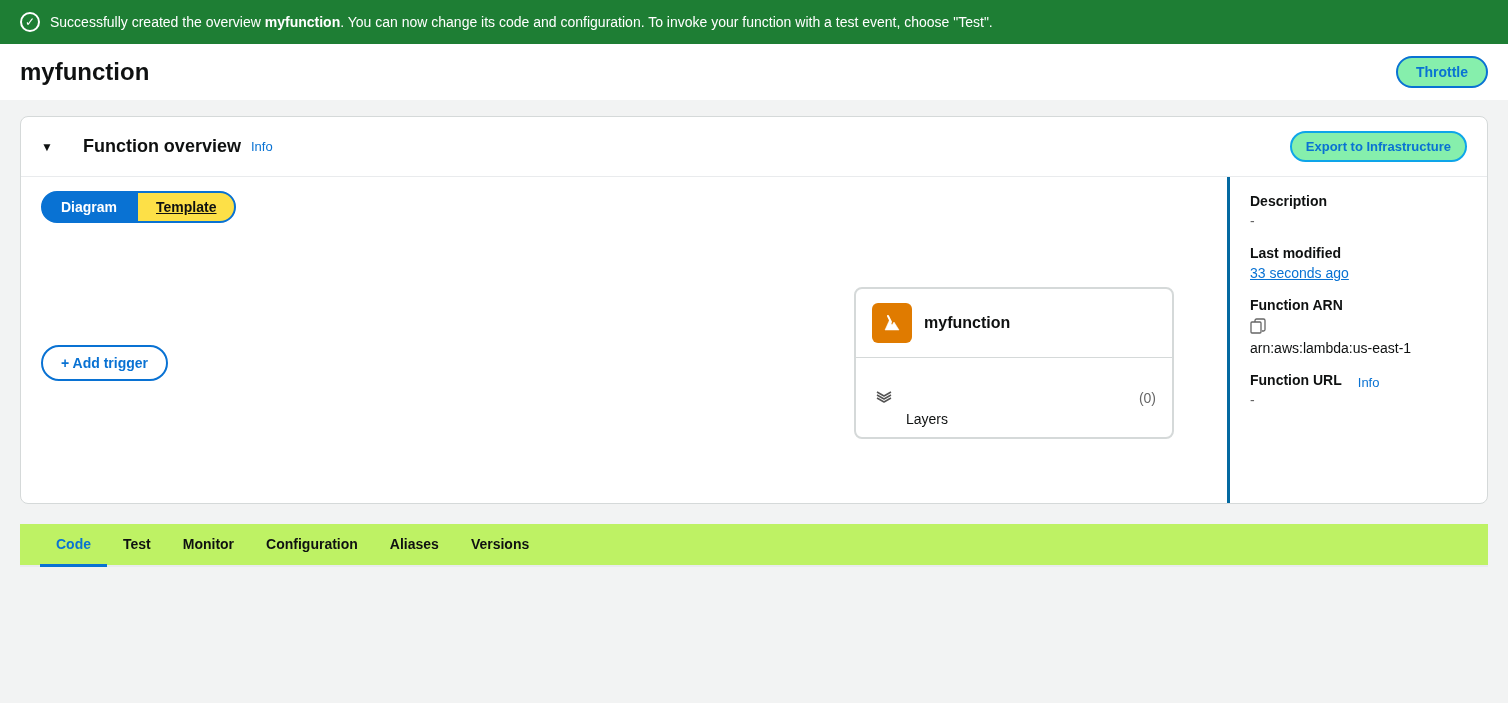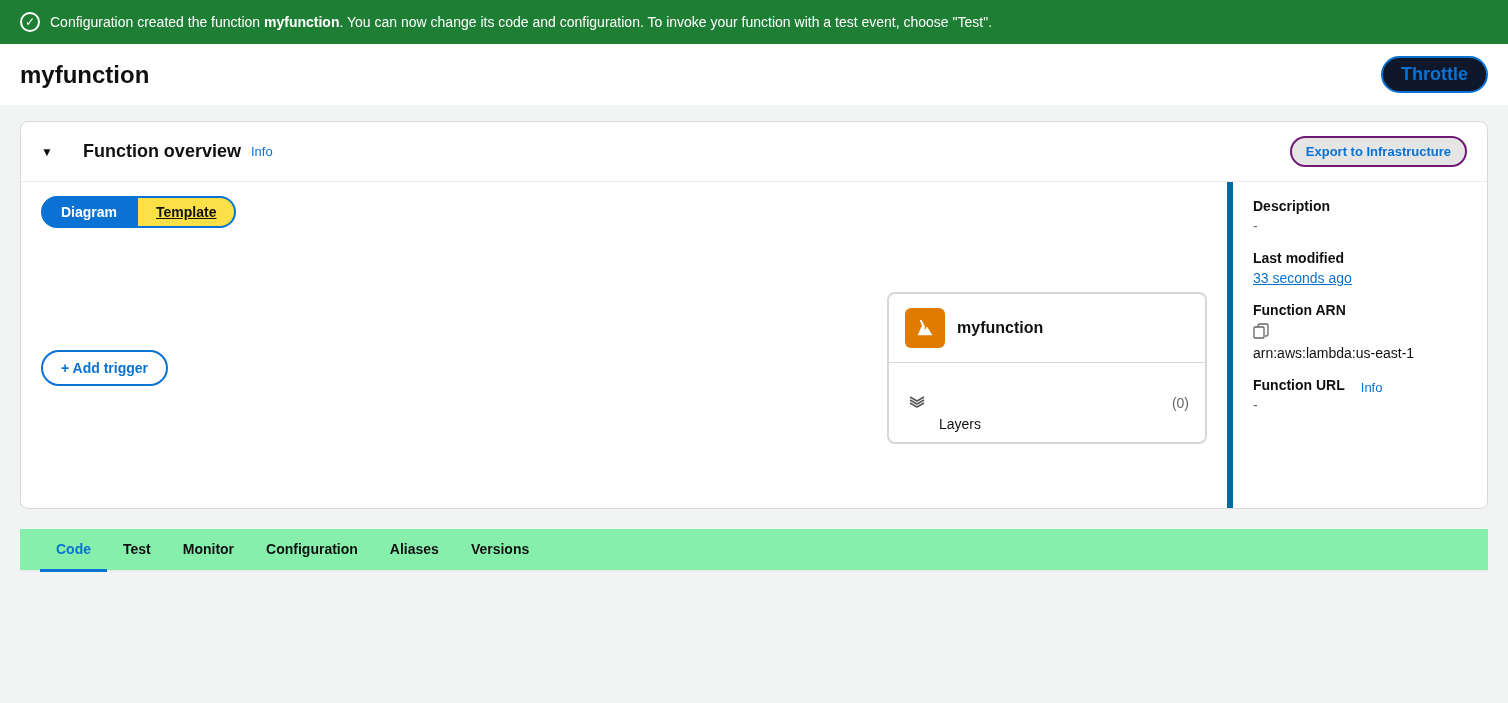--- a/index.html
+++ b/index.html
@@ -47,25 +47,25 @@
       align-items: center;
       justify-content: space-between;
     }
     .page-title {
       font-size: 24px;
       font-weight: 700;
       color: #0f1111;
     }
     .throttle-btn {
       border: 2px solid #0972d3;
-      background: #0f172a;
+      background: #86efac;
       color: #0972d3;
       padding: 6px 18px;
       border-radius: 20px;
-      font-size: 18px;
+      font-size: 14px;
       font-weight: 600;
       cursor: pointer;
     }
 
     
     .main-content {
       padding: 16px 20px;
     }
 
     
@@ -98,22 +98,22 @@
       color: #0972d3;
       font-size: 13px;
       cursor: pointer;
       text-decoration: none;
     }
     .chevron-icon {
       font-size: 12px;
       color: #0f1111;
     }
     .export-btn {
-      border: 2px solid #701a75;
-      background: #e5e5e5;
+      border: 2px solid #0ea5e9;
+      background: #86efac;
       color: #0972d3;
       padding: 6px 14px;
       border-radius: 20px;
       font-size: 13px;
       font-weight: 600;
       cursor: pointer;
     }
 
     
     .view-toggle {
@@ -233,23 +233,24 @@
 
     .card-body {
       display: flex;
       position: relative;
     }
     .card-main {
       flex: 1;
     }
     .card-sidebar {
       width: 260px;
-      border-left: 6px solid #0369a1;
+      border-left: 3px solid #0369a1;
       padding: 16px 20px;
       flex-shrink: 0;
+      margin-left: 33px;
     }
 
     .sidebar-section {
       margin-bottom: 16px;
     }
     .sidebar-label {
       font-size: 14px;
       font-weight: 700;
       color: #0f1111;
       margin-bottom: 4px;
@@ -281,21 +282,21 @@
       margin-top: 1px;
     }
     .sidebar-url-row {
       display: flex;
       align-items: center;
       gap: 16px;
     }
 
     
     .tabs-bar {
-      background: #86efac;
+      background: #bef264;
       padding: 0 20px;
       border-bottom: 2px solid #e9ebed;
       display: flex;
       gap: 0;
     }
     .tab-item {
       padding: 12px 16px;
       font-size: 14px;
       font-weight: 600;
       color: #0f1111;
@@ -307,21 +308,21 @@
       color: #0972d3;
       border-bottom: 3px solid #0972d3;
     }
   </style>
 </head>
 <body>
 
 <div class="success-banner">
   <div class="check-icon"></div>
   <span>
-    <span>Configuration created the function </span><strong>myfunction</strong><span>. You can now change its code and configuration. To invoke your function with a test event, choose "Test".</span>
+    <span>Successfully created the overview </span><strong>myfunction</strong><span>. You can now change its code and configuration. To invoke your function with a test event, choose "Test".</span>
   </span>
 </div>
 
 <div class="page-header">
   <h1 class="page-title">myfunction</h1>
   <button class="throttle-btn">Throttle</button>
 </div>
 
 <div class="main-content">
 

